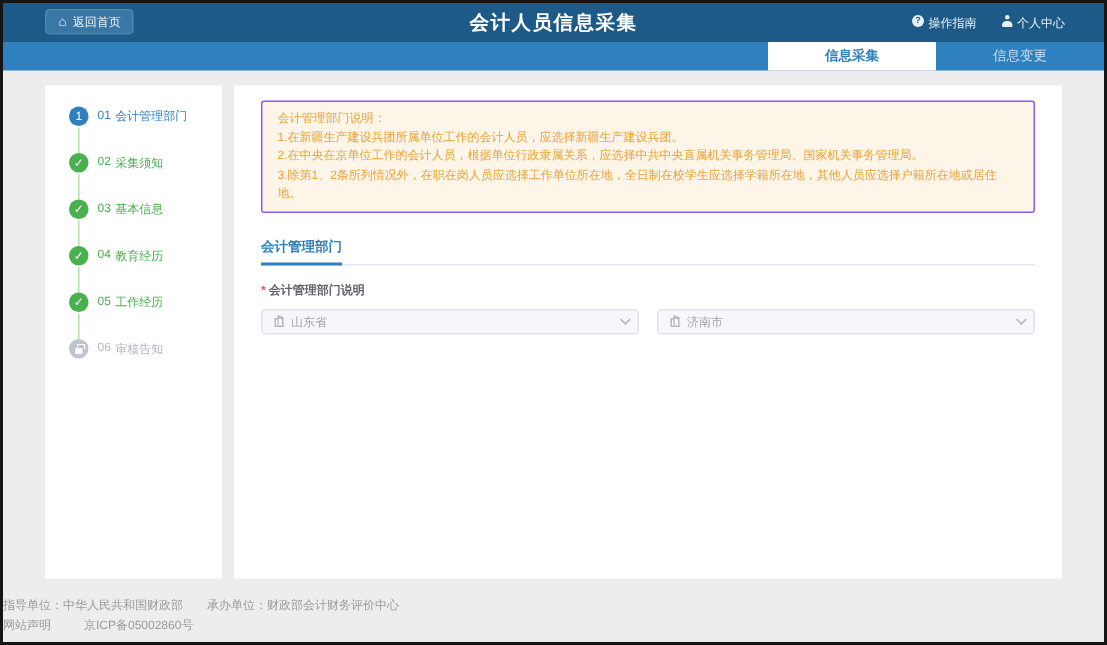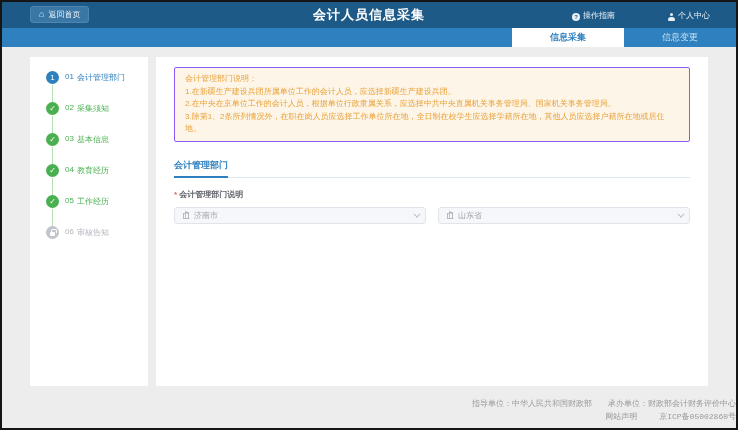--- a/index.html
+++ b/index.html
@@ -10,21 +10,21 @@
   
   .topbar { height:26px; background:#1d5a87; position:relative;
             display:flex; align-items:center; justify-content:center; flex:none; }
   .home-btn { position:absolute; left:28px; top:4px; height:17px; padding:0 8px;
               background:#3b77a4; border:1px solid #4d86b1; border-radius:3px;
               color:#eaf3fa; font-size:8px; display:flex; align-items:center; gap:4px; cursor:pointer; }
   .home-btn .glyph { font-size:9px; line-height:1; }
   .page-title { color:#ffffff; font-size:13px; font-weight:bold; letter-spacing:1px; }
   .top-right { position:absolute; right:26px; top:0; height:26px; display:flex;
                align-items:center; gap:16px; color:#e8f1f8; font-size:8px; }
-  .top-link { display:flex; align-items:flex-end; gap:3px; cursor:pointer;margin-left:36px; }
+  .top-link { display:flex; align-items:flex-start; gap:3px; cursor:pointer; }
   .circle-icon { width:8px; height:8px; border-radius:50%; background:#e8f1f8; color:#1d5a87;
                  font-size:6px; line-height:8px; text-align:center; font-weight:bold; }
   .person-icon { width:8px; height:8px; position:relative; }
   .person-icon::before { content:''; position:absolute; top:0; left:2.5px; width:3px; height:3px;
                          background:#e8f1f8; border-radius:50%; }
   .person-icon::after { content:''; position:absolute; bottom:0; left:0.5px; width:7px; height:4px;
                         background:#e8f1f8; border-radius:3px 3px 1px 1px; }
 
   
   .tabbar { height:19px; background:#2e80be; display:flex; justify-content:flex-end; flex:none; }
@@ -66,22 +66,22 @@
   .required { color:#f05656; margin-right:2px; }
 
   .selects { display:flex; gap:12px; margin-top:7px; }
   .select { flex:1; height:17px; background:#f5f7fa; border:1px solid #e0e4ea; border-radius:3px;
             display:flex; align-items:center; gap:4px; padding:0 7px; color:#a2a6ad;
             font-size:8px; cursor:pointer; }
   .chevron { margin-left:auto; width:5px; height:5px; border-right:1.2px solid #b4b8bf;
              border-bottom:1.2px solid #b4b8bf; transform:rotate(45deg) translateY(-2px); }
 
   
-  .footer { flex:none; height:34px; text-align:right; font-size:8px; color:#9a9a9a;
-            line-height:12px; padding-top:4px;font-family:Liberation Mono, monospace; }
+  .footer { flex:none; height:34px; text-align:left; font-size:8px; color:#9a9a9a;
+            line-height:12px; padding-top:4px; }
   .footer .row2 { margin-top:1px; }
   .footer .statement { cursor:pointer; margin-right:22px; }
 </style>
 </head>
 <body>
 
 <div class="screen">
 
   <div class="topbar">
     <div class="home-btn">
@@ -166,36 +166,36 @@
 
       <div class="section-head">
         <span class="section-title">会计管理部门</span>
       </div>
 
       <div class="field-label">
         <span class="required">*</span><span>会计管理部门说明</span>
       </div>
 
       <div class="selects">
+        <div class="select">
+          <svg width="8" height="8" viewBox="0 0 8 8">
+              <path fill="#b4b8bf" d="M1 7V2h2V0l4 1.5V7h-1V3L3.8 2.2V7H3V3H2v4z"></path>
+              <rect x="1" y="7" width="6.5" height="1" fill="#b4b8bf"></rect>
+            </svg>
+          <span>山东省</span>
+          <span class="chevron"></span>
+        </div>
         <div class="select">
           <svg width="8" height="8" viewBox="0 0 8 8">
               <path fill="#b4b8bf" d="M1 7V2h2V0l4 1.5V7h-1V3L3.8 2.2V7H3V3H2v4z"></path>
               <rect x="1" y="7" width="6.5" height="1" fill="#b4b8bf"></rect>
             </svg>
           <span>济南市</span>
           <span class="chevron"></span>
         </div>
-        <div class="select">
-          <svg width="8" height="8" viewBox="0 0 8 8">
-              <path fill="#b4b8bf" d="M1 7V2h2V0l4 1.5V7h-1V3L3.8 2.2V7H3V3H2v4z"></path>
-              <rect x="1" y="7" width="6.5" height="1" fill="#b4b8bf"></rect>
-            </svg>
-          <span>山东省</span>
-          <span class="chevron"></span>
-        </div>
       </div>
 
     </div>
   </div>
 
   <div class="footer">
     <div>指导单位：中华人民共和国财政部　　承办单位：财政部会计财务评价中心</div>
     <div class="row2">
       <span class="statement">网站声明</span><span>京ICP备05002860号</span>
     </div>

